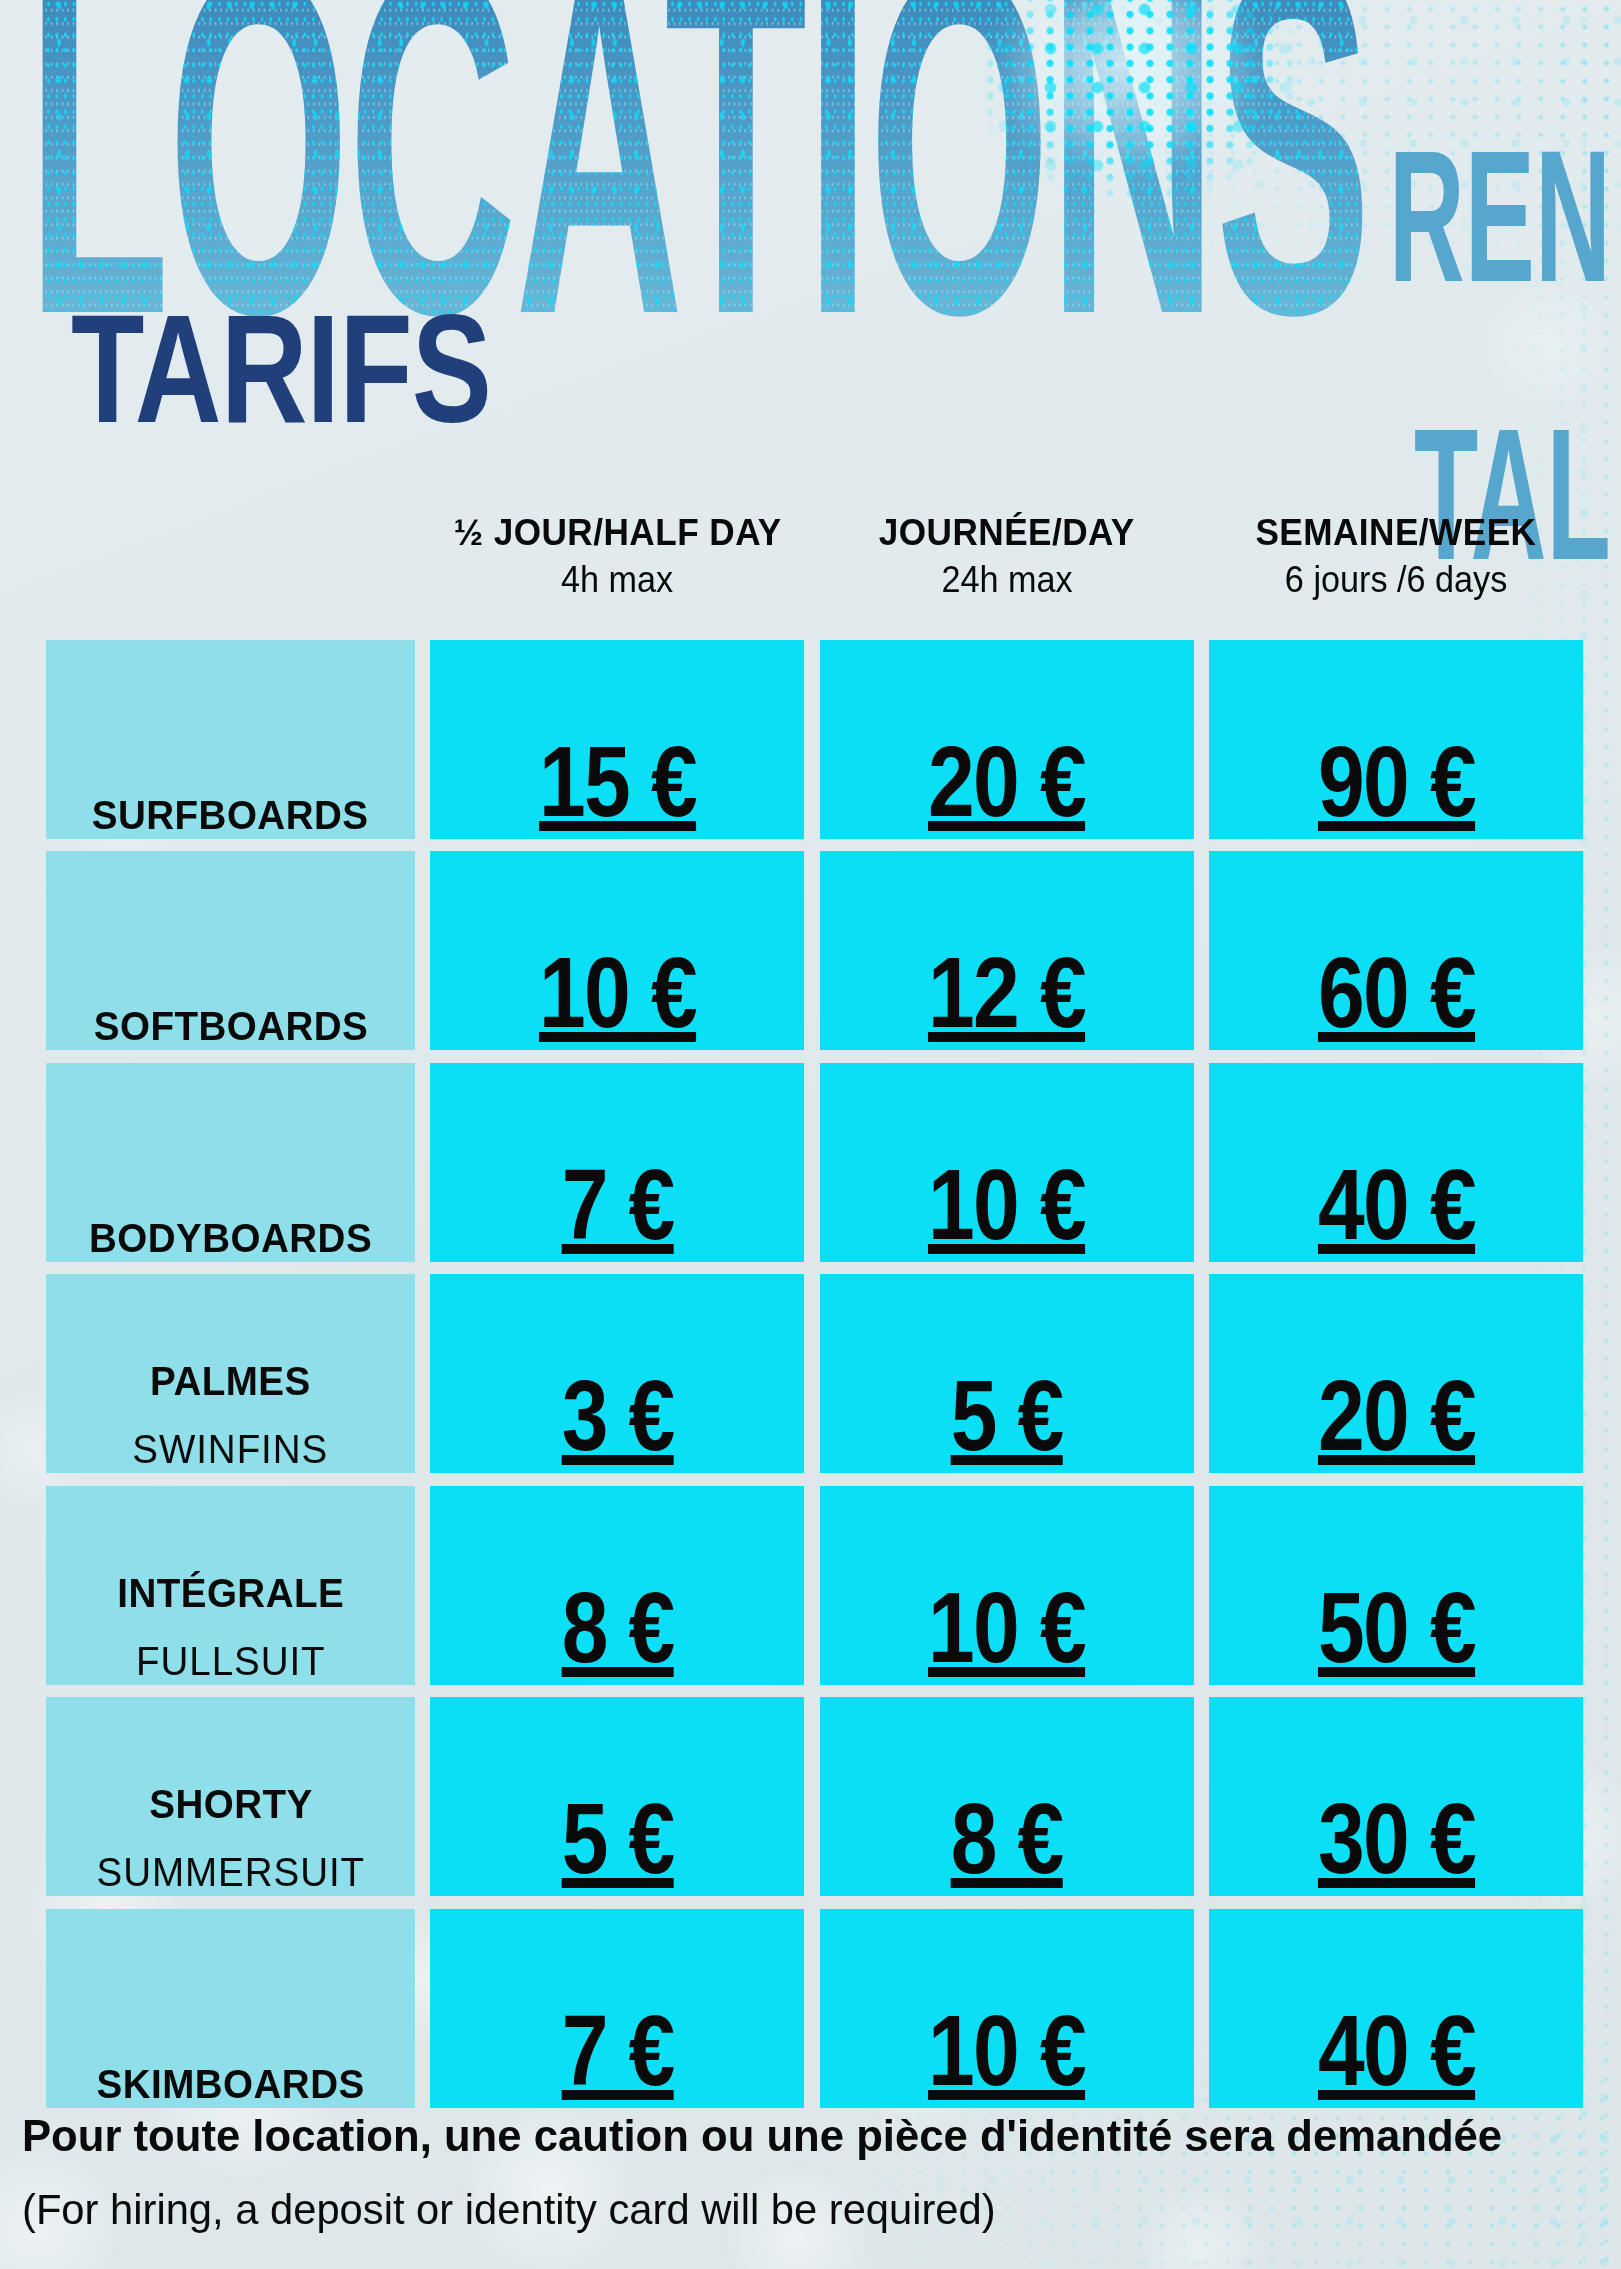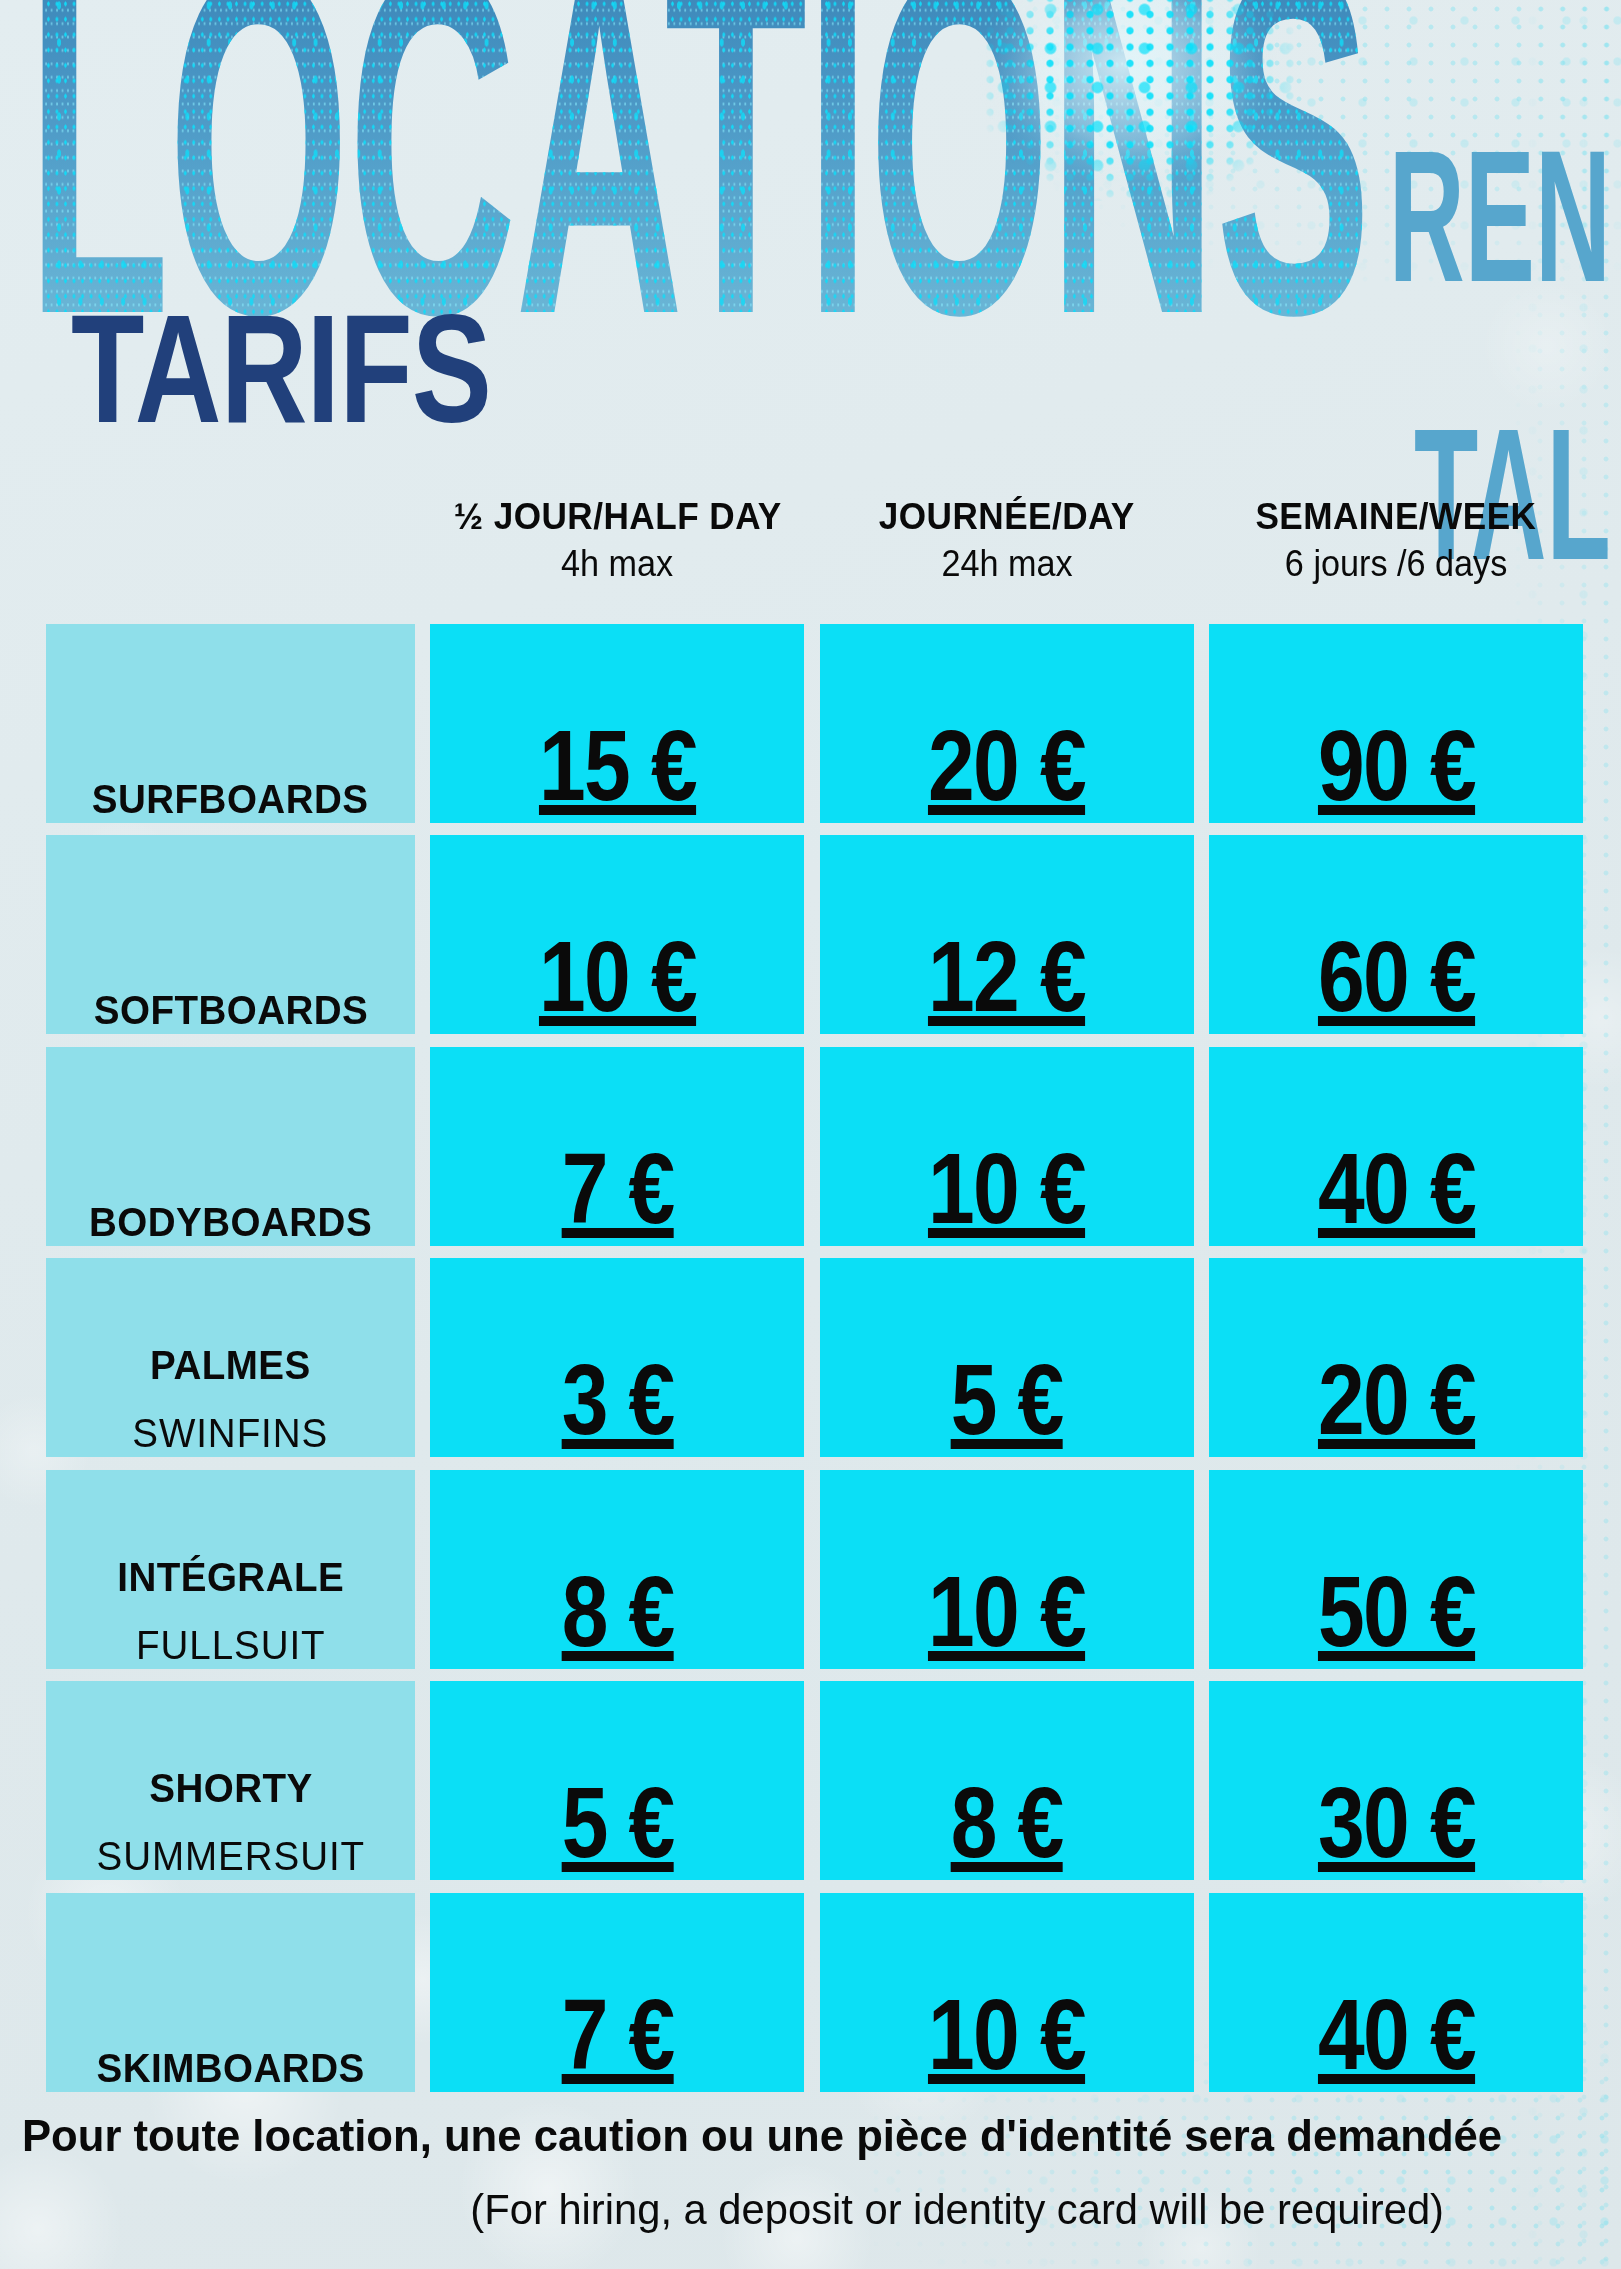--- a/index.html
+++ b/index.html
@@ -82,21 +82,21 @@
   .title-rental span{display:block;}
   .title-tarifs{
     position:absolute;left:71px;top:306px;z-index:2;
     font-size:154px;font-weight:700;line-height:.82;letter-spacing:-1px;
     color:var(--tarifs-navy);
     transform:scaleX(.78);transform-origin:left top;white-space:nowrap;
   }
 
   
   .table{
-    position:absolute;left:46px;top:470px;z-index:2;width:1537px;
+    position:absolute;left:46px;top:486px;z-index:2;width:1537px;
     display:grid;
     grid-template-columns:369px 374px 374px 374px;
     grid-template-rows:141px repeat(7, 199px);
     column-gap:15.4px;row-gap:12.5px;
   }
   .hrow,.row{display:contents;}
   .hcell{
     display:flex;flex-direction:column;align-items:center;justify-content:center;
     text-align:center;
   }
@@ -106,21 +106,21 @@
     display:flex;flex-direction:column;align-items:center;justify-content:flex-end;text-align:center;
   }
   .cell.label{background:var(--label-cell);}
   .cell.price{background:var(--price-cell);text-decoration:underline;}
   .lbl-fr{display:inline-block;font-size:41px;font-weight:700;letter-spacing:0.5px;transform:scaleX(.94);white-space:nowrap;}
   .lbl-en{display:inline-block;font-size:41px;font-weight:400;letter-spacing:1px;margin-top:21px;transform:scaleX(.94);white-space:nowrap;}
   .lbl-en:empty{display:none;margin:0;}
   .price-text{display:inline-block;font-size:100px;font-weight:700;letter-spacing:-1.9px;transform:scaleX(.84);white-space:nowrap;}
 
   
-  .footer{position:absolute;left:0;top:2110px;width:1466px;z-index:2;text-align:right;}
+  .footer{position:absolute;left:0;top:2110px;width:1466px;z-index:2;text-align:left;}
   .footer-fr{display:block;font-size:45px;font-weight:700;letter-spacing:0;transform:scaleX(.97);transform-origin:center;white-space:nowrap;}
   .footer-en{display:block;font-size:43px;font-weight:400;margin-top:23px;transform:scaleX(.97);transform-origin:center;white-space:nowrap;}
 </style>
 </head>
 <body>
 
 <div class="bg-circles"></div>
 <div class="speckle speckle-right"></div>
 <div class="speckle speckle-topright"></div>
 <div class="speckle speckle-bottomright"></div>

